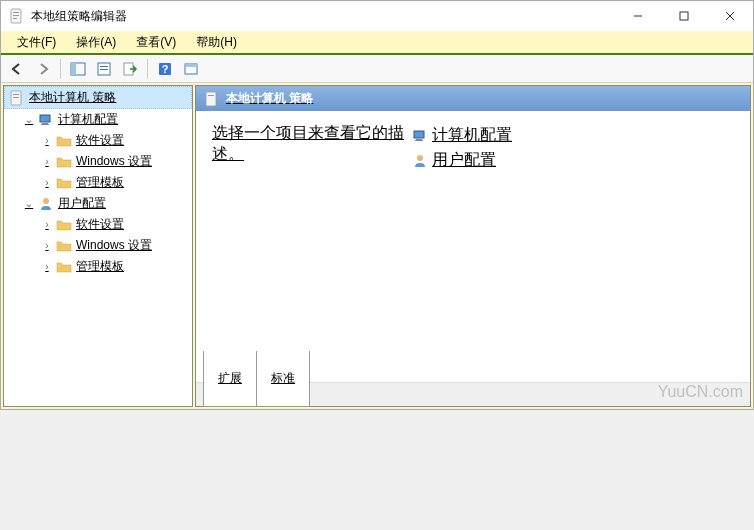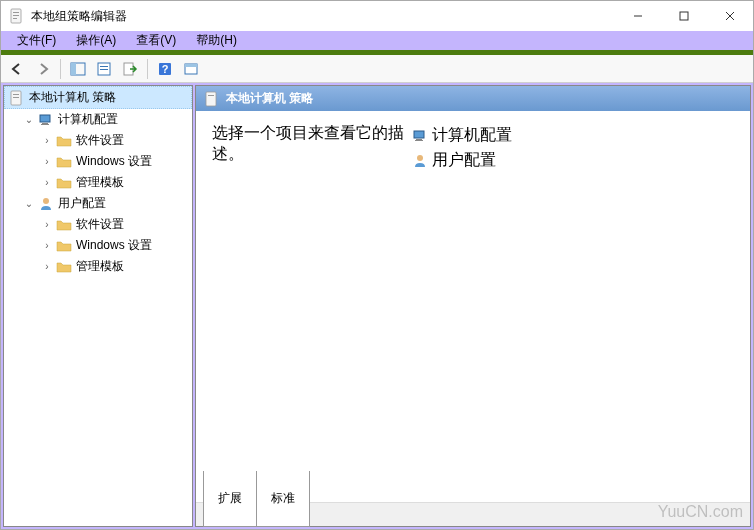--- a/index.html
+++ b/index.html
@@ -1,32 +1,32 @@
 <!DOCTYPE html>
 <html><head>
   <meta charset="utf-8">
   <style>
     * { margin: 0; padding: 0; box-sizing: border-box; font-family: "Microsoft YaHei", "Segoe UI", sans-serif; }
     body { background: #f0f0f0; overflow: hidden; }
-    .window { width: 754px; height: 530px; background: #c4b5fd; border: 1px solid #aaa; display: flex; flex-direction: column; position: relative; }
+    .window { width: 754px; height: 410px; background: #fef9c3; border: 1px solid #aaa; display: flex; flex-direction: column; position: relative; }
     
     .titlebar { height: 30px; display: flex; align-items: center; padding-left: 8px; background: #fff; }
     .titlebar-icon { width: 16px; height: 16px; margin-right: 6px; }
     .titlebar-text { font-size: 12px; color: #000; flex: 1; }
     .window-controls { display: flex; }
     .win-btn { width: 46px; height: 30px; display: flex; align-items: center; justify-content: center; font-size: 10px; color: #333; cursor: pointer; }
     
-    .menubar { height: 24px; display: flex; align-items: center; padding: 0 6px; font-size: 12px; border-bottom: 5px solid #4d7c0f; }
+    .menubar { height: 24px; display: flex; align-items: center; padding: 0 6px; font-size: 12px; border-bottom: 2px solid #4d7c0f; }
     .menu-item { padding: 3px 10px; cursor: pointer; }
     
     .toolbar { height: 28px; display: flex; align-items: center; padding: 0 4px; gap: 2px; border-bottom: 1px solid #d0d0d0; background: #f8f8f8; }
     .tool-btn { width: 24px; height: 24px; display: flex; align-items: center; justify-content: center; cursor: pointer; border: 1px solid transparent; }
     .tool-sep { width: 1px; height: 20px; background: #ccc; margin: 0 3px; }
     
-    .content { flex: 1; display: flex; overflow: hidden; }
+    .content { flex: 1; display: flex; overflow: hidden; text-decoration: underline; }
     .tree-panel { width: 190px; border: 1px solid #888; margin: 2px; background: #fff; overflow: auto; font-size: 12px; }
     .tree-item { display: flex; align-items: center; padding: 2px 4px; cursor: pointer; white-space: nowrap; }
     .tree-item.selected { background: #cce8ff; border: 1px dotted #99c9ee; }
     .tree-expand { width: 14px; height: 14px; display: flex; align-items: center; justify-content: center; font-size: 10px; color: #666; margin-right: 2px; cursor: pointer; }
     .tree-icon { width: 16px; height: 16px; margin-right: 4px; flex-shrink: 0; }
     .tree-label { }
     .indent-1 { padding-left: 18px; }
     .indent-2 { padding-left: 36px; }
     
     .main-panel { flex: 1; border: 1px solid #888; margin: 2px 2px 2px 0; background: #fff; display: flex; flex-direction: column; position: relative; }

